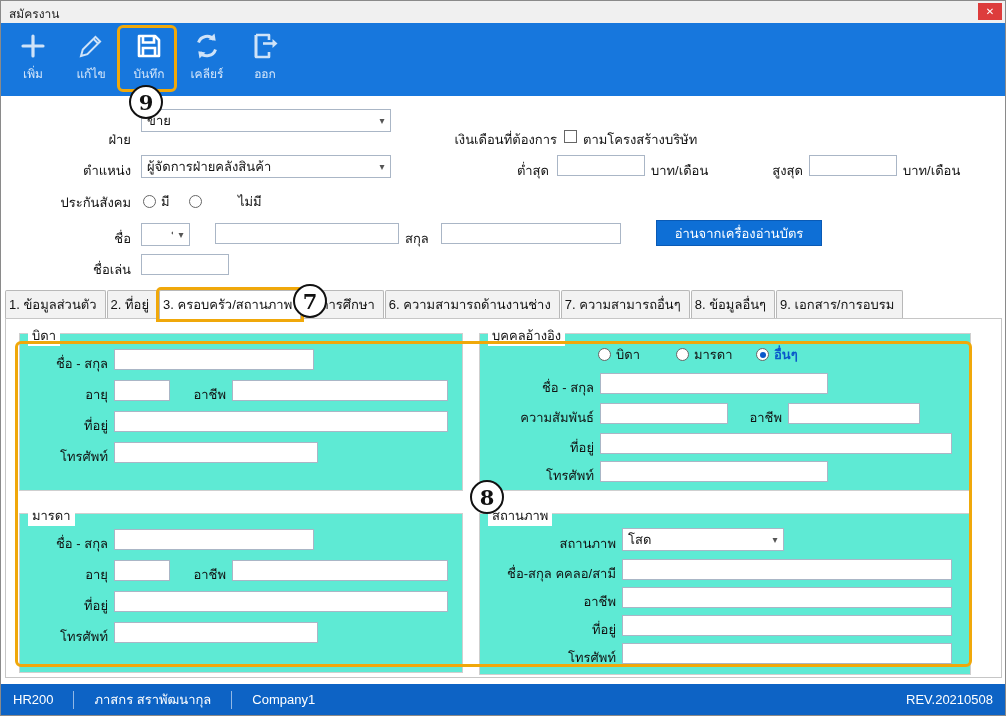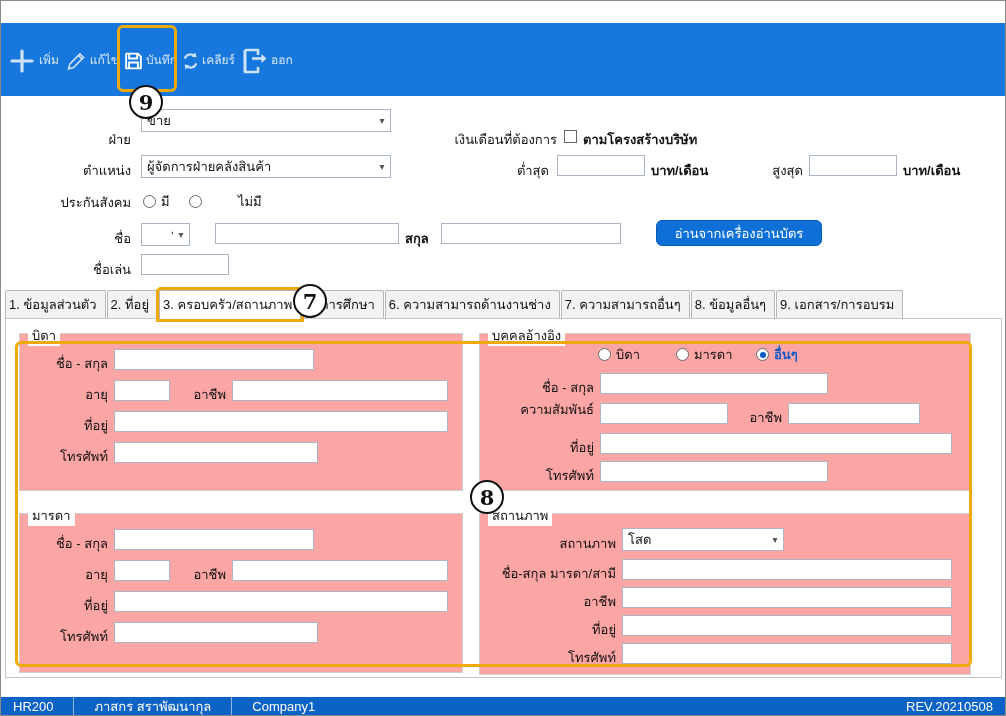--- a/index.html
+++ b/index.html
@@ -5,66 +5,72 @@
   html,body{margin:0;padding:0;background:#d4d4d4;font-family:"Liberation Sans","DejaVu Sans",sans-serif;}
   #window{position:relative;width:1006px;height:716px;background:#fff;border:1px solid #8a8a8a;box-sizing:border-box;overflow:hidden;}
 
   
   #titlebar{position:absolute;left:0;top:0;right:0;height:22px;background:#f0f0f0;border-bottom:1px solid #d9d9d9;}
   #titlebar .ttl{position:absolute;left:8px;top:3px;font-size:12px;color:#222;}
   #closebtn{position:absolute;right:3px;top:2px;width:24px;height:17px;background:#dd3c3c;color:#fff;font-size:10px;display:flex;align-items:center;justify-content:center;cursor:pointer;}
 
   
   #toolbar{position:absolute;left:0;top:22px;right:0;height:73px;background:#1777dd;display:flex;align-items:flex-start;padding-left:4px;box-sizing:border-box;}
-  .tbtn{width:56px;height:68px;margin-top:2px;margin-right:2px;display:flex;flex-direction:row;align-items:center;justify-content:flex-start;cursor:pointer;border-radius:3px;}
+  .tbtn{width:56px;height:68px;margin-top:2px;margin-right:2px;display:flex;flex-direction:column;align-items:center;justify-content:flex-start;cursor:pointer;border-radius:3px;}
   .tbtn svg{display:block;margin-top:4px;}
   .tlabel{font-size:12px;color:#d6e7fa;margin-top:1px;}
 
   
   .hl{position:absolute;border:3px solid #f0a80a;border-radius:6px;pointer-events:none;z-index:20;box-sizing:border-box;}
 
   
   .callout{position:absolute;width:34px;height:34px;border-radius:50%;background:#fff;border:2.5px solid #111;display:flex;align-items:center;justify-content:center;font-family:"DejaVu Serif","Liberation Serif",serif;font-size:21px;font-weight:bold;color:#111;z-index:30;box-sizing:border-box;}
 
   
   .lbl{position:absolute;font-size:13px;color:#111;text-align:right;white-space:nowrap;}
-  .lbl-l{position:absolute;font-size:13px;color:#111;text-align:center;white-space:nowrap;font-weight:bold;}
+  .lbl-l{position:absolute;font-size:13px;color:#111;text-align:center;white-space:nowrap;}
   .txt{position:absolute;height:21px;border:1px solid #aab6c6;background:#fff;box-sizing:border-box;font-size:13px;padding:0 4px;font-family:inherit;outline:none;}
   .select{position:absolute;height:23px;border:1px solid #aab6c6;background:#fff;box-sizing:border-box;display:flex;align-items:center;cursor:pointer;}
   .sel-text{flex:1;font-size:13px;color:#111;padding-left:5px;white-space:nowrap;overflow:hidden;}
   .sel-arrow{width:16px;font-size:10px;color:#555;text-align:center;}
   .radio{position:absolute;display:flex;align-items:center;gap:5px;cursor:pointer;}
   .rcirc{position:relative;width:13px;height:13px;border:1px solid #666;border-radius:50%;background:#fff;box-sizing:border-box;}
   .radio.checked .rcirc::after{content:"";position:absolute;left:2.5px;top:2.5px;right:2.5px;bottom:2.5px;border-radius:50%;background:#0a58ca;}
   .rlabel{font-size:13px;color:#111;}
   .radio.checked .rlabel{color:#0a58ca;font-weight:bold;}
   .cb{position:absolute;width:13px;height:13px;border:1px solid #666;background:#fff;box-sizing:border-box;cursor:pointer;}
   .actionbtn{position:absolute;background:#0e6fd6;border:1px solid #0a5ab5;color:#fff;font-size:13px;display:flex;align-items:center;justify-content:center;cursor:pointer;box-sizing:border-box;}
 
   
   #tabs{position:absolute;left:0;top:294px;right:0;height:24px;display:flex;align-items:flex-end;padding-left:4px;box-sizing:border-box;}
   .tab{font-size:13px;color:#111;padding:3px 8px 4px 3px;border:1px solid #b8b8b8;border-bottom:none;background:#f2f2f2;margin-right:1px;white-space:nowrap;cursor:pointer;border-radius:2px 2px 0 0;}
   .tab.active{background:#fff;outline:3px solid #f0a80a;z-index:15;position:relative;}
 
   
   #tabpanel{position:absolute;left:4px;top:317px;width:997px;height:360px;border:1px solid #c6c6c6;box-sizing:border-box;background:#fff;}
-  .groupbox{position:absolute;border:1px solid #cfcfcf;background:#fca5a5;box-sizing:border-box;padding-left:12px;}
+  .groupbox{position:absolute;border:1px solid #cfcfcf;background:#5eead4;box-sizing:border-box;padding-left:12px;}
   .gtitle{position:absolute;top:-9px;left:8px;background:#fff;padding:0 4px;font-size:13px;color:#111;white-space:nowrap;}
   .groupbox .lbl,.groupbox .lbl-l,.groupbox .txt,.groupbox .select,.groupbox .radio{z-index:1;}
 
   
-  #statusbar{position:absolute;left:0;bottom:0;right:0;height:18px;background:#0d63c5;display:flex;align-items:center;color:#fff;font-size:13px;padding:0 12px;box-sizing:border-box;gap:20px;}
+  #statusbar{position:absolute;left:0;bottom:0;right:0;height:31px;background:#0d63c5;display:flex;align-items:center;color:#fff;font-size:13px;padding:0 12px;box-sizing:border-box;gap:20px;}
   .vsep{width:1px;height:18px;background:rgba(255,255,255,0.55);}
   #statusbar .rev{margin-left:auto;}
 </style>
 </head>
 <body>
 
 <div id="window">
 
+  <div id="titlebar">
+    <span class="ttl">สมัครงาน</span>
+    <div id="closebtn">
+      <span>✕</span>
+    </div>
+  </div>
 
   <div id="toolbar">
     <div class="tbtn">
       <svg width="34" height="34" viewBox="0 0 34 34">
         <path d="M17 7v20M7 17h20" stroke="#cfe3f8" stroke-width="3.2" stroke-linecap="round" fill="none"></path>
       </svg>
       <span class="tlabel">เพิ่ม</span>
     </div>
     <div class="tbtn">
       <svg width="34" height="34" viewBox="0 0 34 34">
@@ -141,21 +147,21 @@
   </span>
 
   <span class="lbl" style="left:60px;top:227px;width:70px;">ชื่อ</span>
   <div class="select" style="left:140px;top:222px;width:49px;padding-left:24px;">
     <span class="sel-text">นาย</span>
     <span class="sel-arrow">▾</span>
   </div>
   <input class="txt" type="text" style="left: 214px; top: 222px; width: 184px;">
   <span class="lbl-l" style="left:404px;top:227px;">สกุล</span>
   <input class="txt" type="text" style="left: 440px; top: 222px; width: 180px;">
-  <div class="actionbtn" style="left:655px;top:219px;width:166px;height:26px;border-radius:6px;">
+  <div class="actionbtn" style="left:655px;top:219px;width:166px;height:26px;">
     <span>อ่านจากเครื่องอ่านบัตร</span>
   </div>
 
   <span class="lbl" style="left:55px;top:258px;width:75px;">ชื่อเล่น</span>
   <input class="txt" type="text" style="left: 140px; top: 253px; width: 88px;">
 
   <div id="tabs">
     <div class="tab">1. ข้อมูลส่วนตัว</div>
     <div class="tab">2. ที่อยู่</div>
     <div class="tab active">3. ครอบครัว/สถานภาพ</div>
@@ -195,21 +201,21 @@
     <span class="radio" style="left:196px;top:10px;">
       <span class="rcirc"></span>
       <span class="rlabel">มารดา</span>
     </span>
     <span class="radio checked" style="left:276px;top:10px;">
       <span class="rcirc"></span>
       <span class="rlabel">อื่นๆ</span>
     </span>
     <span class="lbl" style="left:26px;top:43px;width:88px;">ชื่อ - สกุล</span>
     <input class="txt" type="text" style="left: 120px; top: 39px; width: 228px;">
-    <span class="lbl" style="left:2px;top:65px;width:112px;text-align:right;">ความสัมพันธ์</span>
+    <span class="lbl" style="left:2px;top:73px;width:112px;text-align:right;">ความสัมพันธ์</span>
     <input class="txt" type="text" style="left: 120px; top: 69px; width: 128px;">
     <span class="lbl" style="left:256px;top:73px;width:46px;">อาชีพ</span>
     <input class="txt" type="text" style="left: 308px; top: 69px; width: 132px;">
     <span class="lbl" style="left:26px;top:103px;width:88px;">ที่อยู่</span>
     <input class="txt" type="text" style="left: 120px; top: 99px; width: 352px;">
     <span class="lbl" style="left:26px;top:131px;width:88px;">โทรศัพท์</span>
     <input class="txt" type="text" style="left: 120px; top: 127px; width: 228px;">
   </div>
 
   <div class="groupbox" style="left:18px;top:512px;width:444px;height:160px;">
@@ -226,21 +232,21 @@
     <input class="txt" type="text" style="left: 94px; top: 108px; width: 204px;">
   </div>
 
   <div class="groupbox" style="left:478px;top:512px;width:492px;height:162px;">
     <span class="gtitle">สถานภาพ</span>
     <span class="lbl" style="left:24px;top:19px;width:112px;">สถานภาพ</span>
     <div class="select" style="left:142px;top:14px;width:162px;">
       <span class="sel-text">โสด</span>
       <span class="sel-arrow">▾</span>
     </div>
-    <span class="lbl" style="left:2px;top:49px;width:134px;">ชื่อ-สกุล มารดา/สามี</span>
+    <span class="lbl" style="left:2px;top:49px;width:134px;">ชื่อ-สกุล คคลอ/สามี</span>
     <input class="txt" type="text" style="left: 142px; top: 45px; width: 330px;">
     <span class="lbl" style="left:24px;top:77px;width:112px;">อาชีพ</span>
     <input class="txt" type="text" style="left: 142px; top: 73px; width: 330px;">
     <span class="lbl" style="left:24px;top:105px;width:112px;">ที่อยู่</span>
     <input class="txt" type="text" style="left: 142px; top: 101px; width: 330px;">
     <span class="lbl" style="left:24px;top:133px;width:112px;">โทรศัพท์</span>
     <input class="txt" type="text" style="left: 142px; top: 129px; width: 330px;">
   </div>
 
   <div class="hl" style="left:14px;top:340px;width:957px;height:326px;"></div>

